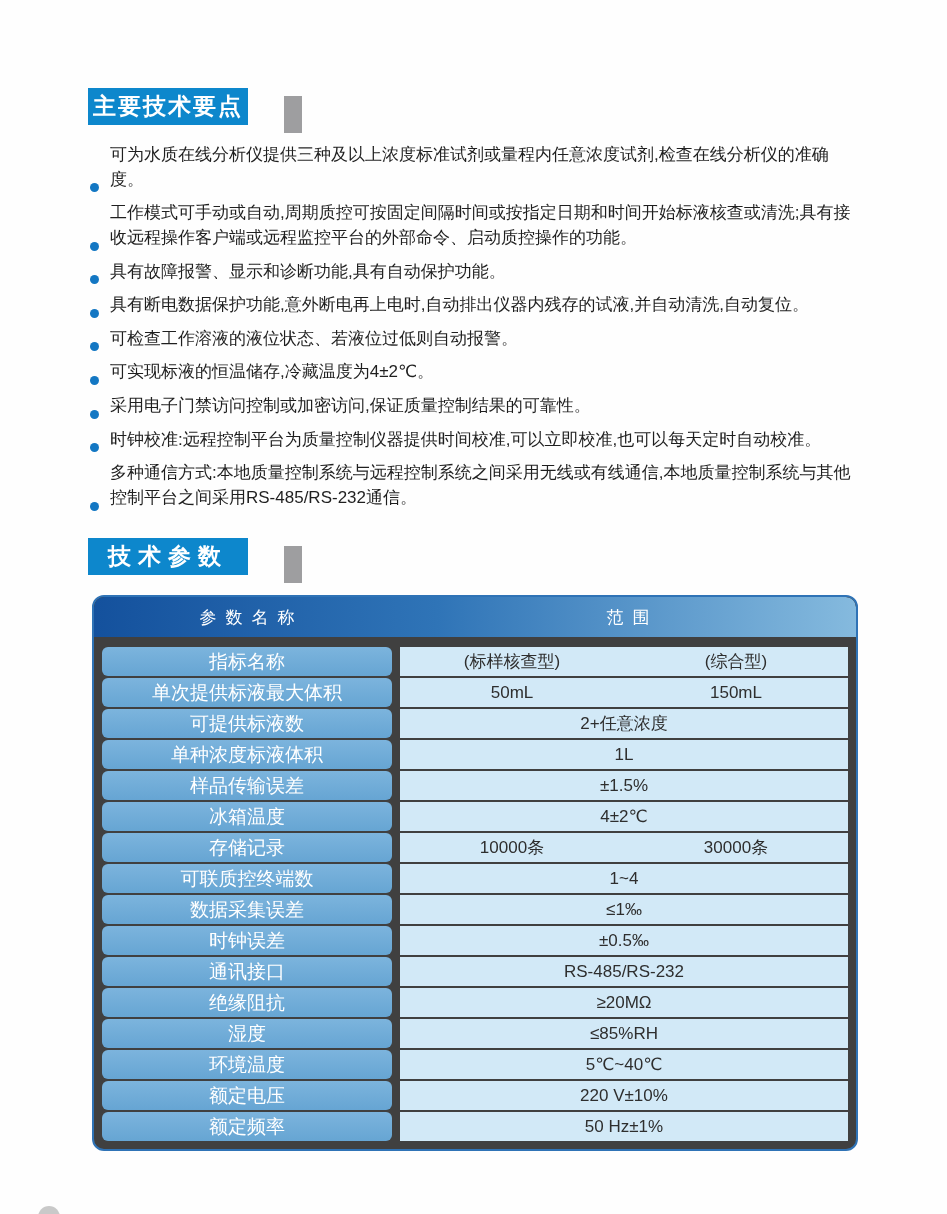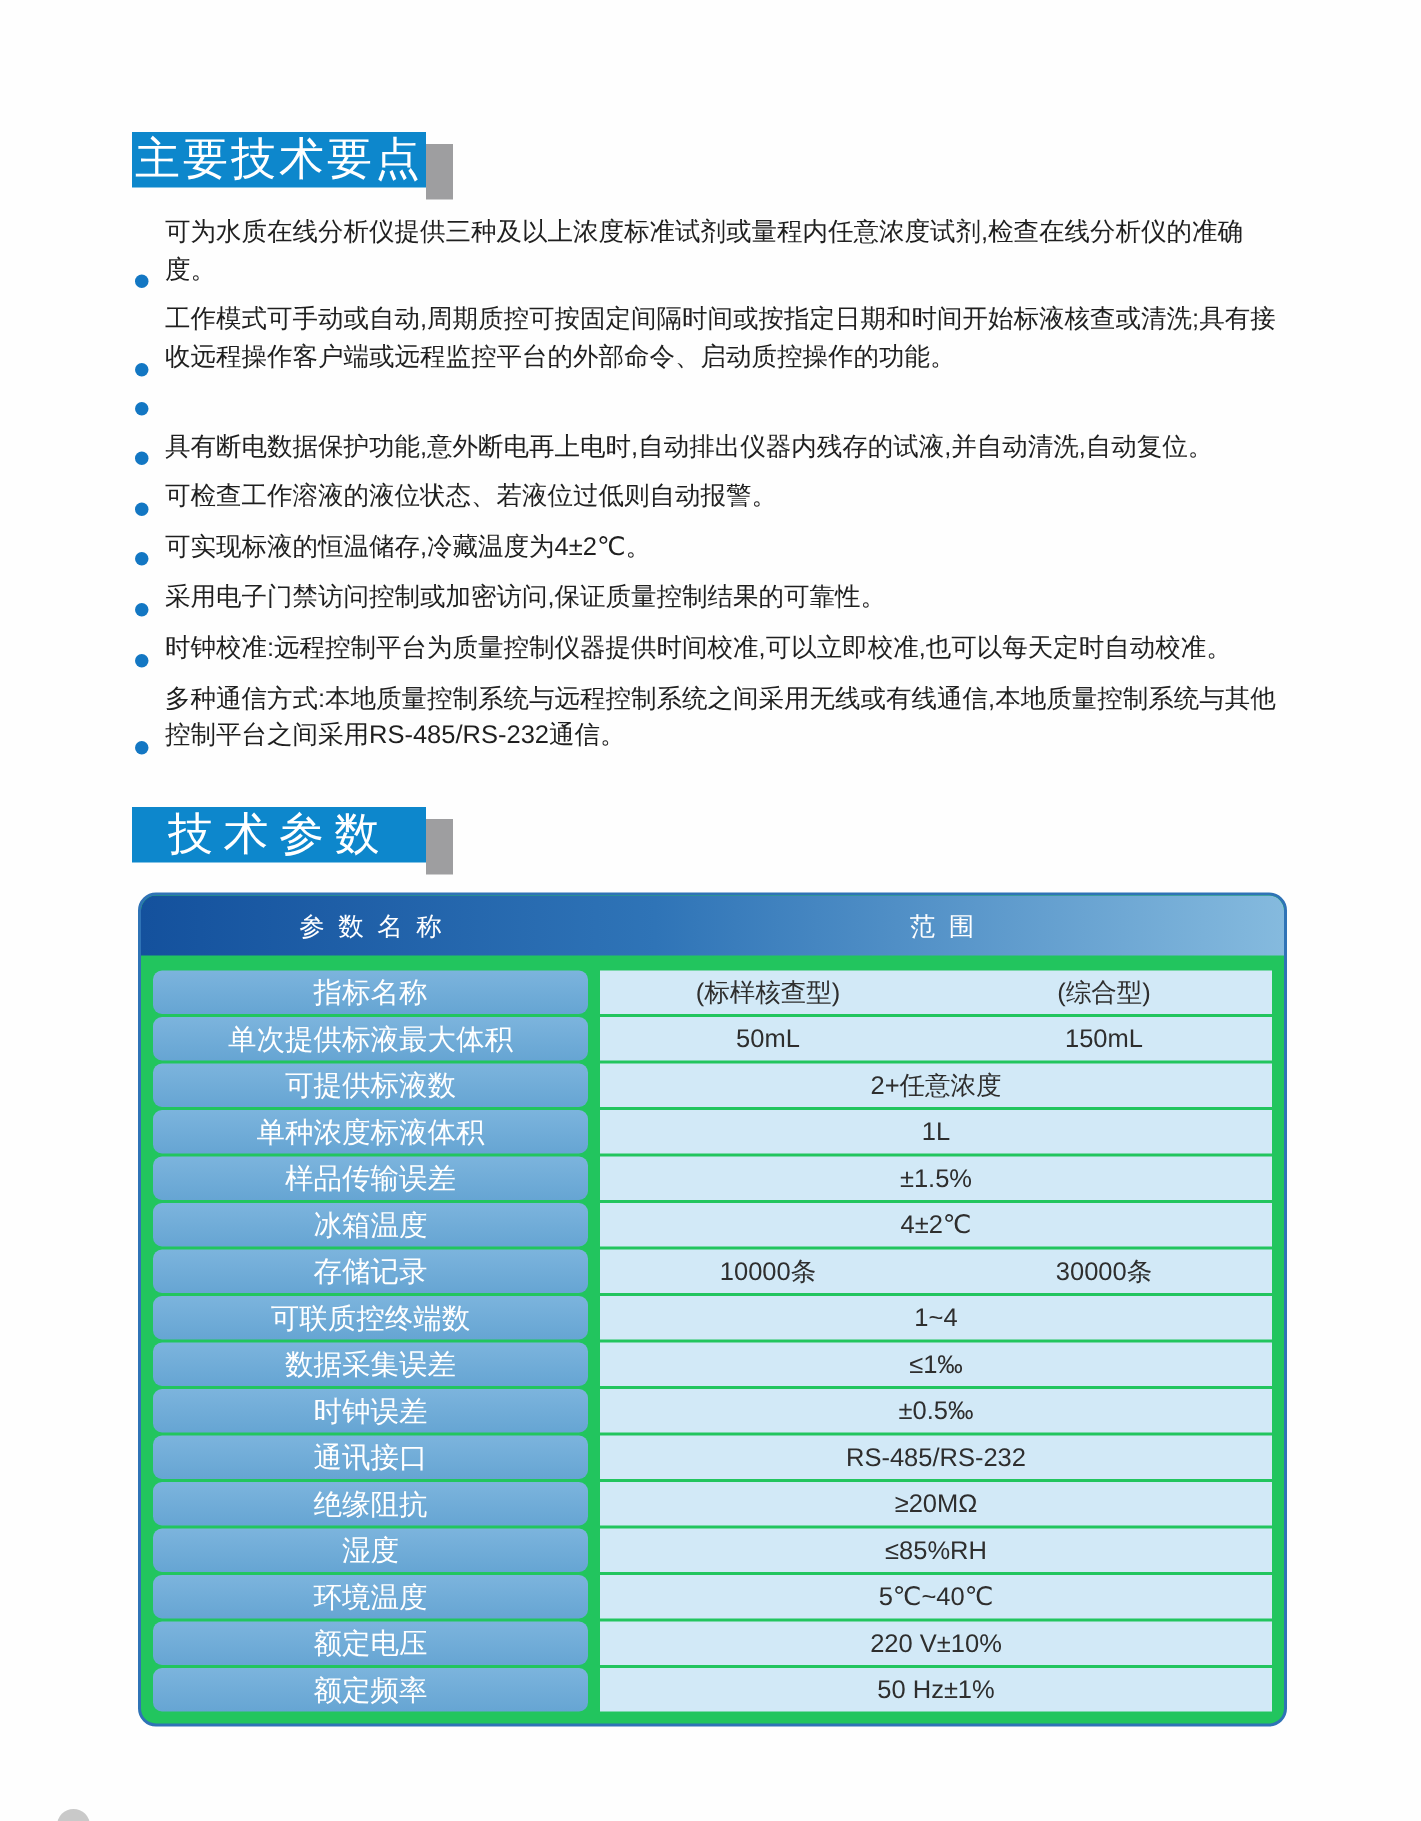--- a/index.html
+++ b/index.html
@@ -12,24 +12,24 @@
     overflow: hidden;
   }
 
   
   .sec-header { position: absolute; left: 88px; width: 214px; height: 45px; }
   .sec-header .shadow {
     position: absolute; left: 196px; top: 8px; width: 18px; height: 37px;
     background: #9e9ea0;
   }
   .sec-header .bar {
-    position: absolute; left: 0; top: 0; width: 196px; height: 37px;
+    position: absolute; left: 0; top: 0; width: 160px; height: 37px;
     background: #0d87cc; color: #fff;
     display: flex; align-items: center; justify-content: center;
-    font-size: 30px; font-weight: normal;
+    font-size: 23px; font-weight: bold;
   }
   #sec1 { top: 88px; }
   #sec1 .bar { letter-spacing: 2px; }
   #sec2 { top: 538px; }
   #sec2 .bar { letter-spacing: 7px; }
 
   
   .bullets {
     position: absolute; left: 88px; top: 143px; width: 772px;
     list-style: none;
@@ -40,21 +40,21 @@
     color: #1f1f1f;
   }
   .bullets .dot {
     flex: 0 0 auto; width: 9px; height: 9px; border-radius: 50%;
     background: #1377c3; margin: 8px 11px 0 2px;
   }
 
   
   .param-card {
     position: absolute; left: 92px; top: 595px; width: 766px; height: 556px;
-    background: #22c55e;
+    background: #404040;
     border: 2px solid #2f73b6; border-radius: 12px;
     overflow: hidden;
   }
   .param-head {
     display: flex; height: 40px;
     background: linear-gradient(90deg, #14519d 0%, #2f74b7 45%, #85bade 100%);
     color: #fff; font-size: 17px;
     border-radius: 10px 10px 0 0;
   }
   .param-head .h-name {
@@ -99,20 +99,21 @@
     <li>
       <span class="dot"></span>
       <span>可为水质在线分析仪提供三种及以上浓度标准试剂或量程内任意浓度试剂,检查在线分析仪的准确度。</span>
     </li>
     <li>
       <span class="dot"></span>
       <span>工作模式可手动或自动,周期质控可按固定间隔时间或按指定日期和时间开始标液核查或清洗;具有接收远程操作客户端或远程监控平台的外部命令、启动质控操作的功能。</span>
     </li>
     <li>
       <span class="dot"></span>
+      <span>具有故障报警、显示和诊断功能,具有自动保护功能。</span>
     </li>
     <li>
       <span class="dot"></span>
       <span>具有断电数据保护功能,意外断电再上电时,自动排出仪器内残存的试液,并自动清洗,自动复位。</span>
     </li>
     <li>
       <span class="dot"></span>
       <span>可检查工作溶液的液位状态、若液位过低则自动报警。</span>
     </li>
     <li>

